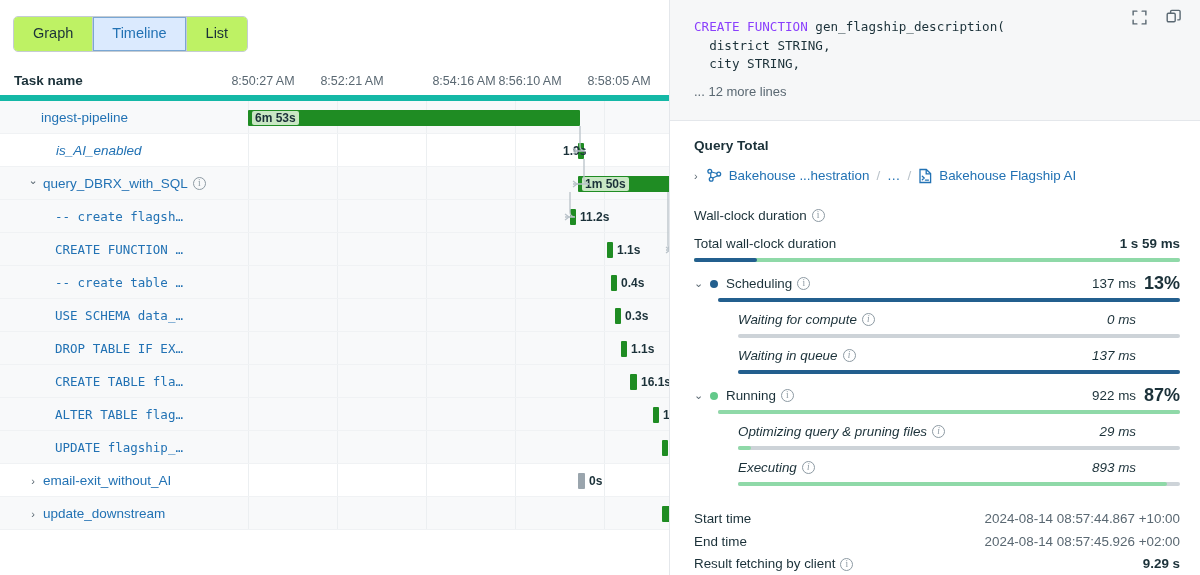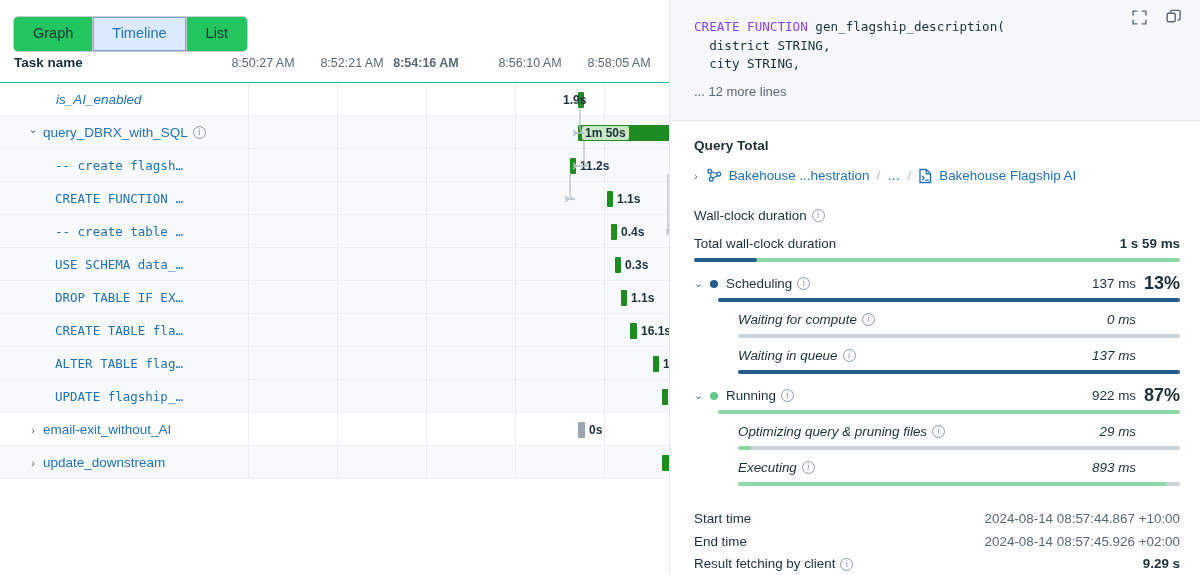--- a/index.html
+++ b/index.html
@@ -26,39 +26,39 @@
     display: inline-flex;
     border: 1px solid #c5ccd3;
     border-radius: 5px;
     overflow: hidden;
     background: #fff;
   }
   .tab {
     padding: 8px 19px 9px;
     font-size: 14.5px;
     color: #1b3139;
-    background: #22c55e;
+    background: #bef264;
     border-right: 1px solid #c5ccd3;
     cursor: pointer;
     line-height: 1.2;
     white-space: nowrap;
   }
   .tab:last-child { border-right: none; }
   .tab.active {
     background: #dbeafe;
     color: #2272b4;
     box-shadow: inset 0 0 0 1px #7aa7d4;
   }
 
   
   .hdr {
     position: relative;
     height: 30px;
-    margin-top: 1px;
-    border-bottom: 1px solid #14b8a6;
+    margin-top: 19px;
+    border-bottom: 6px solid #14b8a6;
   }
   .hdr-label {
     position: absolute; left: 14px; top: 2px;
     font-size: 13.5px; font-weight: bold; color: #1b3139;
   }
   .tick {
     position: absolute; top: 3px;
     font-size: 12.5px; color: #5a6872;
     transform: translateX(-50%);
     white-space: nowrap;
@@ -238,37 +238,49 @@
           <div class="tab active">Timeline</div>
           <div class="tab">List</div>
         </div>
     </div>
 
     <div class="hdr">
       <div class="hdr-label">Task name</div>
       <div id="ticks">
           <div class="tick" style="left: 263px;">8:50:27 AM</div>
           <div class="tick" style="left: 352px;">8:52:21 AM</div>
-          <div class="tick" style="left: 426px; font-weight: bold;">8:54:16 AM</div>
+          <div class="tick" style="left: 464px;">8:54:16 AM</div>
           <div class="tick" style="left: 530px;">8:56:10 AM</div>
           <div class="tick" style="left: 619px;">8:58:05 AM</div>
         </div>
     </div>
 
     <div class="rows" id="rows">
       <svg id="connectors" style="position:absolute;left:0;top:0;width:670px;height:450px;pointer-events:none;z-index:3">
           <path d="M580,25 L580,45 Q580,50 585,50 L573,50" fill="none" stroke="#b9c2c9" stroke-width="1.3"></path>
           <path d="M573,47 L577,50 L573,53" fill="none" stroke="#b9c2c9" stroke-width="1.3"></path>
           <path d="M584,58 L584,78 Q584,83 589,83 L573,83" fill="none" stroke="#b9c2c9" stroke-width="1.3"></path>
           <path d="M573,80 L577,83 L573,86" fill="none" stroke="#b9c2c9" stroke-width="1.3"></path>
           <path d="M570,91 L570,111 Q570,116 575,116 L565,116" fill="none" stroke="#b9c2c9" stroke-width="1.3"></path>
           <path d="M565,113 L569,116 L565,119" fill="none" stroke="#b9c2c9" stroke-width="1.3"></path>
           <path d="M668,91 L668,144 Q668,149 673,149 L666,149" fill="none" stroke="#b9c2c9" stroke-width="1.3"></path>
           <path d="M666,146 L670,149 L666,152" fill="none" stroke="#b9c2c9" stroke-width="1.3"></path>
         </svg>
+    <div class="row alt">
+          <div class="gridline" style="left: 248px;"></div>
+          <div class="gridline" style="left: 337px;"></div>
+          <div class="gridline" style="left: 426px;"></div>
+          <div class="gridline" style="left: 515px;"></div>
+          <div class="gridline" style="left: 604px;"></div>
+          <div class="name" style="left: 41px;">
+            <span>ingest-pipeline</span>
+          </div>
+          <div class="bar" style="left: 248px; width: 332px;"></div>
+          <div class="bar-lbl inside" style="left: 252px;">6m 53s</div>
+        </div>
         <div class="row">
           <div class="gridline" style="left: 248px;"></div>
           <div class="gridline" style="left: 337px;"></div>
           <div class="gridline" style="left: 426px;"></div>
           <div class="gridline" style="left: 515px;"></div>
           <div class="gridline" style="left: 604px;"></div>
           <div class="name" style="left: 56px; font-style: italic;">
             <span>is_AI_enabled</span>
           </div>
           <div class="bar" style="left: 578px; width: 6px;"></div>

